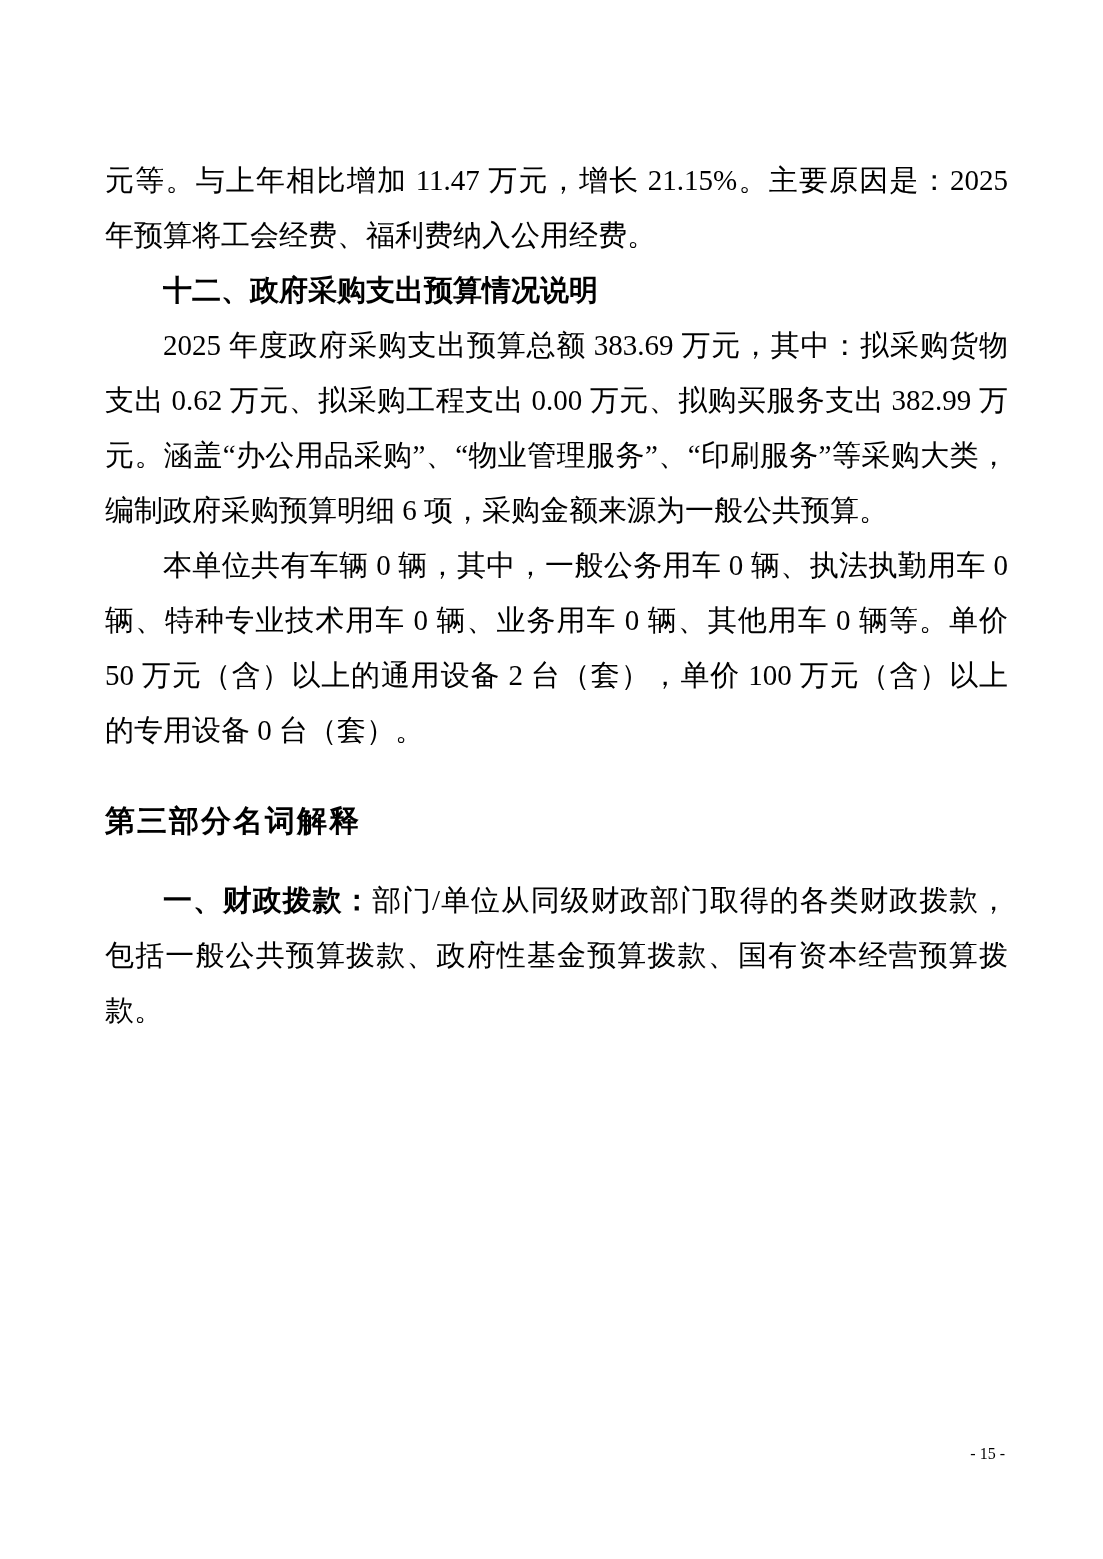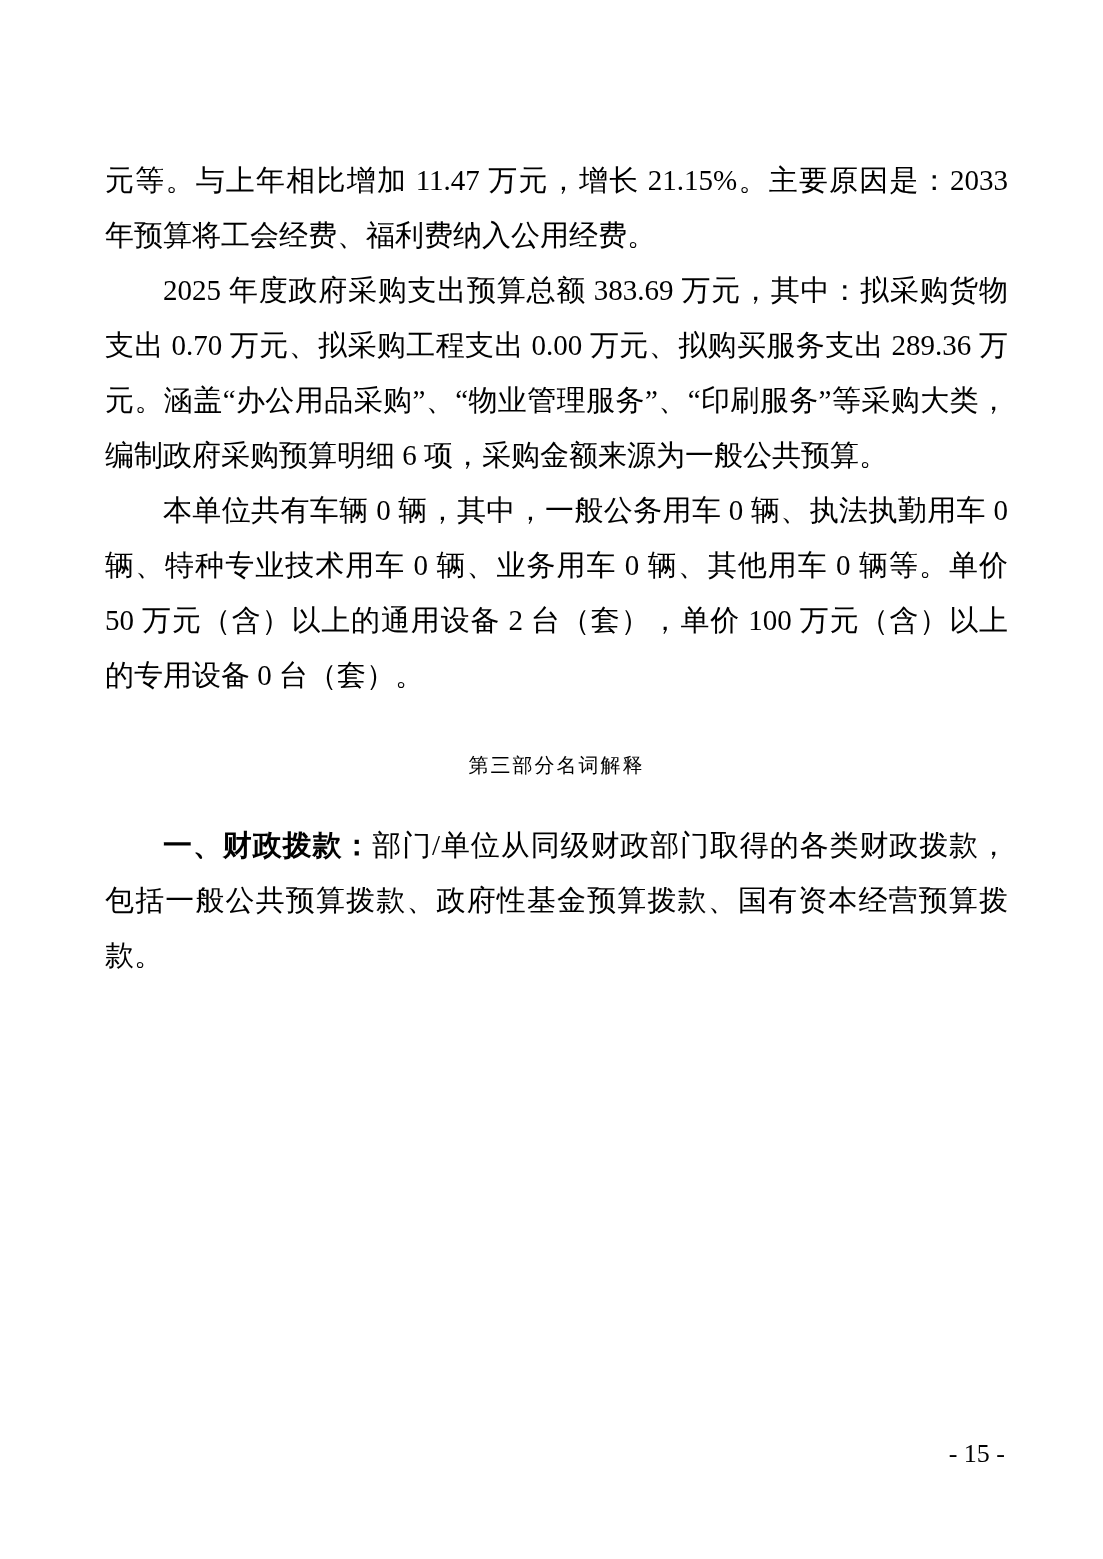--- a/index.html
+++ b/index.html
@@ -38,50 +38,50 @@
       margin: 0;
     }
     .sec-heading {
       font-family: "Liberation Sans", "DejaVu Sans", sans-serif;
       font-weight: bold;
       text-indent: 58px;
       margin: 0;
       text-align: left;
     }
     .center-heading {
-      font-weight: normal;
-      font-size: 20px;
-      text-align: center;
+      font-weight: bold;
+      font-size: 30px;
       text-indent: 0;
       margin: 35px 0 25px 0;
       letter-spacing: 2px;
     }
     .term-label {
       font-family: Liberation Serif, serif;
       font-weight: bold;
     }
     .page-number {
       position: absolute;
       top: 1441px;
       right: 98px;
-      font-size: 26px;
+      font-size: 16px;
       line-height: 26px;
       font-family: "Liberation Serif", "DejaVu Serif", serif;
     }
   </style>
 </head>
 <body>
 
 <div class="page">
   <div class="content">
 
-    <p class="para-carryover">元等。与上年相比增加 11.47 万元，增长 21.15%。主要原因是：2033 年预算将工会经费、福利费纳入公用经费。</p>
+    <p class="para-carryover">元等。与上年相比增加 11.47 万元，增长 21.15%。主要原因是：2025 年预算将工会经费、福利费纳入公用经费。</p>
 
+    <p class="sec-heading">十二、政府采购支出预算情况说明</p>
 
-    <p class="para">2025 年度政府采购支出预算总额 383.69 万元，其中：拟采购货物支出 0.70 万元、拟采购工程支出 0.00 万元、拟购买服务支出 289.36 万元。涵盖“办公用品采购”、“物业管理服务”、“印刷服务”等采购大类，编制政府采购预算明细 6 项，采购金额来源为一般公共预算。</p>
+    <p class="para">2025 年度政府采购支出预算总额 383.69 万元，其中：拟采购货物支出 0.62 万元、拟采购工程支出 0.00 万元、拟购买服务支出 382.99 万元。涵盖“办公用品采购”、“物业管理服务”、“印刷服务”等采购大类，编制政府采购预算明细 6 项，采购金额来源为一般公共预算。</p>
 
 
     <p class="para">本单位共有车辆 0 辆，其中，一般公务用车 0 辆、执法执勤用车 0 辆、特种专业技术用车 0 辆、业务用车 0 辆、其他用车 0 辆等。单价 50 万元（含）以上的通用设备 2 台（套），单价 100 万元（含）以上的专用设备 0 台（套）。</p>
 
 
 
     <p class="center-heading">第三部分名词解释</p>
 
     <p class="para"><span class="term-label">一、财政拨款：</span><span>部门/单位从同级财政部门取得的各类财政拨款，包括一般公共预算拨款、政府性基金预算拨款、国有资本经营预算拨款。</span></p>
 

